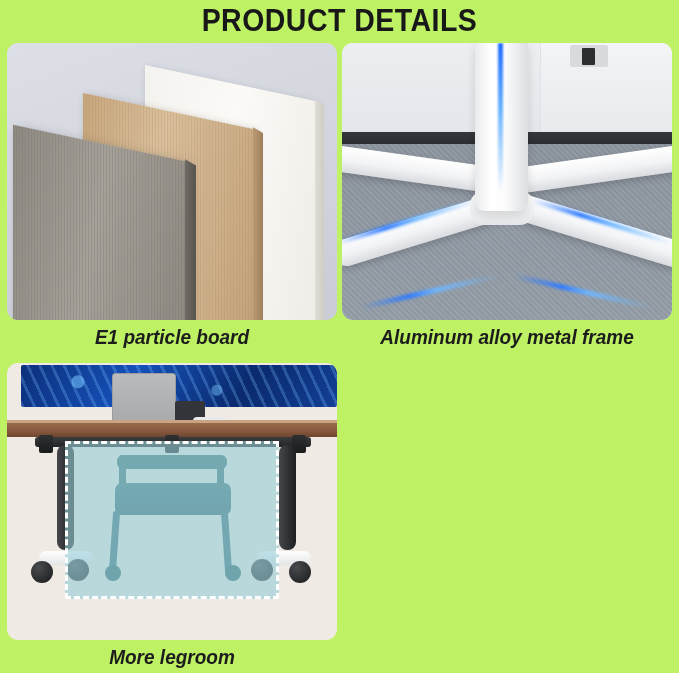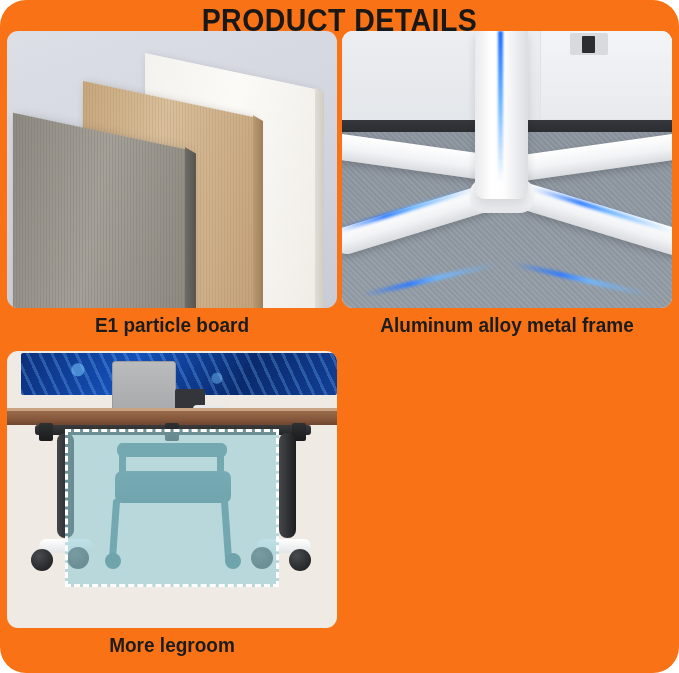--- a/index.html
+++ b/index.html
@@ -12,22 +12,21 @@
     width: 679px;
     height: 673px;
     overflow: hidden;
     font-family: "Liberation Sans", sans-serif;
     -webkit-font-smoothing: antialiased;
   }
   .page {
     position: relative;
     width: 679px;
     height: 673px;
-    background: #f97316;
-    border-radius: 26px;
+    background: #bef264;
   }
 
   
   .title {
     position: absolute;
     top: 2px;
     left: 0;
     width: 679px;
     text-align: center;
     font-size: 31px;
@@ -35,29 +34,30 @@
     font-weight: 700;
     letter-spacing: 0.5px;
     color: #181818;
     font-family: "Liberation Sans", sans-serif;
     transform: scaleX(0.92);
   }
 
   
   .grid {
     position: absolute;
-    top: 31px;
+    top: 43px;
     left: 7px;
     width: 665px;
     height: 625px;
     display: grid;
     grid-template-columns: 330px 330px;
     grid-template-rows: 305px 305px;
     column-gap: 5px;
     row-gap: 15px;
+    font-style: italic;
   }
   .cell {
     position: relative;
   }
   .photo {
     position: relative;
     width: 330px;
     height: 277px;
     border-radius: 11px;
     overflow: hidden;

